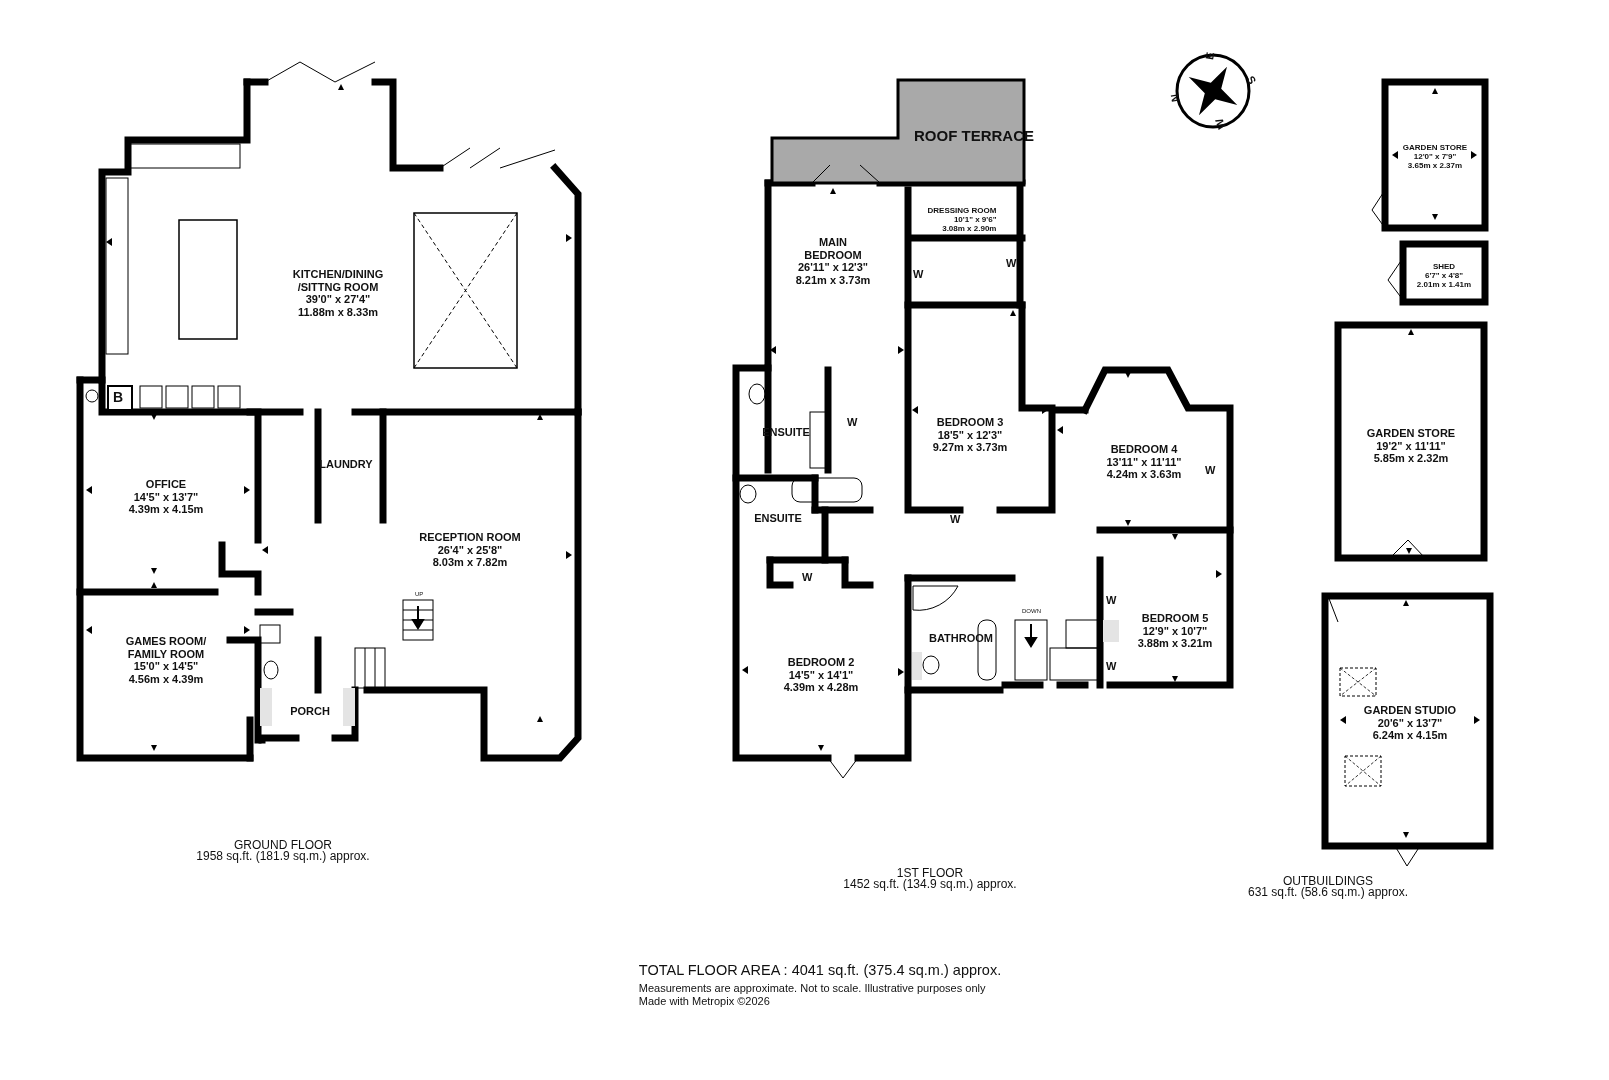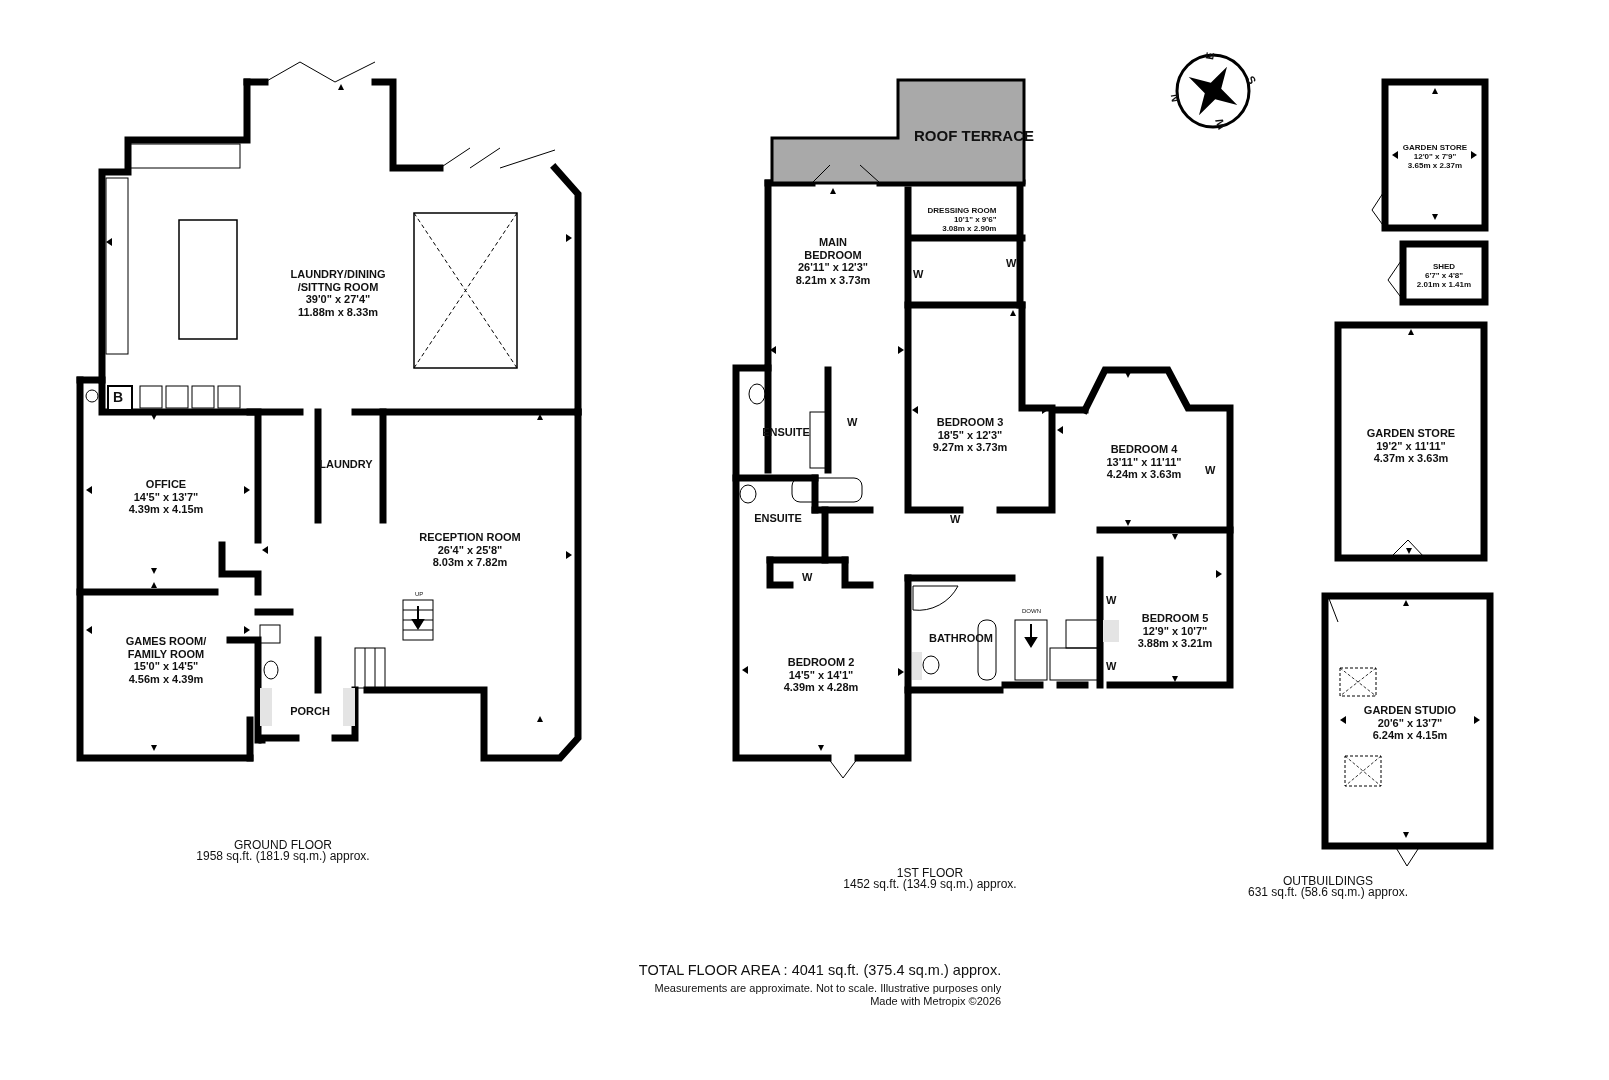--- a/index.html
+++ b/index.html
@@ -5,21 +5,21 @@
   html,body{margin:0;padding:0;background:#fff;}
   body{width:1609px;height:1080px;position:relative;overflow:hidden;font-family:"Liberation Sans",sans-serif;color:#111;}
   svg.plan{position:absolute;left:0;top:0;}
   .lbl{position:absolute;text-align:center;font-weight:bold;font-size:11px;line-height:12.5px;white-space:nowrap;transform:translateX(-50%);}
   .lbl.sm{font-size:8px;line-height:9px;}
   .lbl .nm{display:block;}
   .lbl .dim{display:block;}
   .flabel{position:absolute;text-align:center;font-size:12px;line-height:11px;transform:translateX(-50%);white-space:nowrap;}
   .w{position:absolute;font-weight:bold;font-size:11px;}
   .tiny{position:absolute;font-size:6px;}
-  .total{position:absolute;left:820px;top:962px;transform:translateX(-50%);text-align:right;white-space:nowrap;}
+  .total{position:absolute;left:820px;top:962px;transform:translateX(-50%);text-align:left;white-space:nowrap;}
   .total .big{font-size:14.5px;display:block;}
   .total .note{font-size:11px;line-height:13px;display:block;}
   .terrace-lbl{position:absolute;font-weight:bold;font-size:15px;}
 </style>
 </head>
 <body>
 
 <svg class="plan" width="1609" height="1080" viewBox="0 0 1609 1080">
   <g fill="none" stroke="#000" stroke-width="7" stroke-linecap="square">
 
@@ -218,21 +218,21 @@
 
   <g stroke="#000" stroke-width="2" fill="#000">
     <line x1="418" y1="606" x2="418" y2="622"></line>
       <polygon points="413,620 423,620 418,628"></polygon>
     <line x1="1031" y1="624" x2="1031" y2="640"></line>
       <polygon points="1026,638 1036,638 1031,646"></polygon>
   </g>
 </svg>
 
 <div class="lbl" style="left:338px;top:268px;">
-  <span class="nm">LAUNDRY/DINING</span>
+  <span class="nm">KITCHEN/DINING</span>
   <span class="nm">/SITTNG ROOM</span>
   <span class="dim">39'0"  x 27'4"</span>
   <span class="dim">11.88m  x 8.33m</span>
 </div>
 <div class="lbl" style="left:166px;top:478px;">
   <span class="nm">OFFICE</span>
   <span class="dim">14'5"  x 13'7"</span>
   <span class="dim">4.39m  x 4.15m</span>
 </div>
 <div class="lbl" style="left:346px;top:458px;">
@@ -323,21 +323,21 @@
   <span class="dim">3.65m  x 2.37m</span>
 </div>
 <div class="lbl sm" style="left:1444px;top:262px;">
   <span class="nm">SHED</span>
   <span class="dim">6'7"  x 4'8"</span>
   <span class="dim">2.01m  x 1.41m</span>
 </div>
 <div class="lbl" style="left:1411px;top:427px;">
   <span class="nm">GARDEN STORE</span>
   <span class="dim">19'2"  x 11'11"</span>
-  <span class="dim">4.37m  x 3.63m</span>
+  <span class="dim">5.85m  x 2.32m</span>
 </div>
 <div class="lbl" style="left:1410px;top:704px;">
   <span class="nm">GARDEN STUDIO</span>
   <span class="dim">20'6"  x 13'7"</span>
   <span class="dim">6.24m  x 4.15m</span>
 </div>
 
 <div class="flabel" style="left:1328px;top:876px;">
   <span style="display:block">OUTBUILDINGS</span>
   <span style="display:block">631 sq.ft. (58.6 sq.m.) approx.</span>

